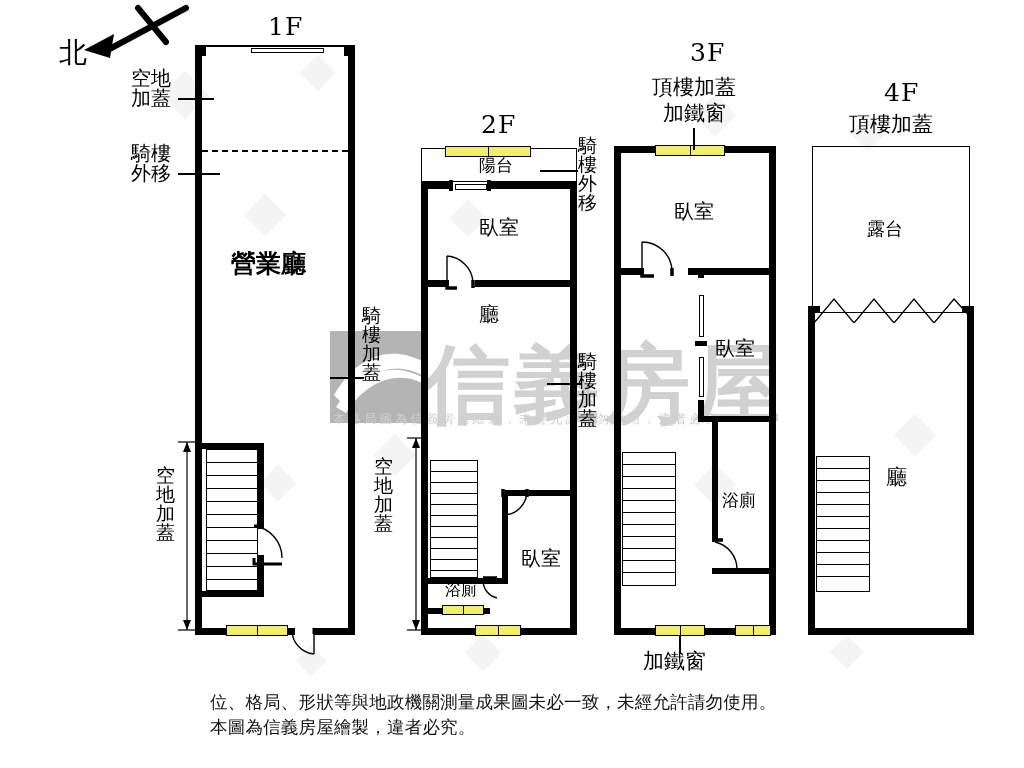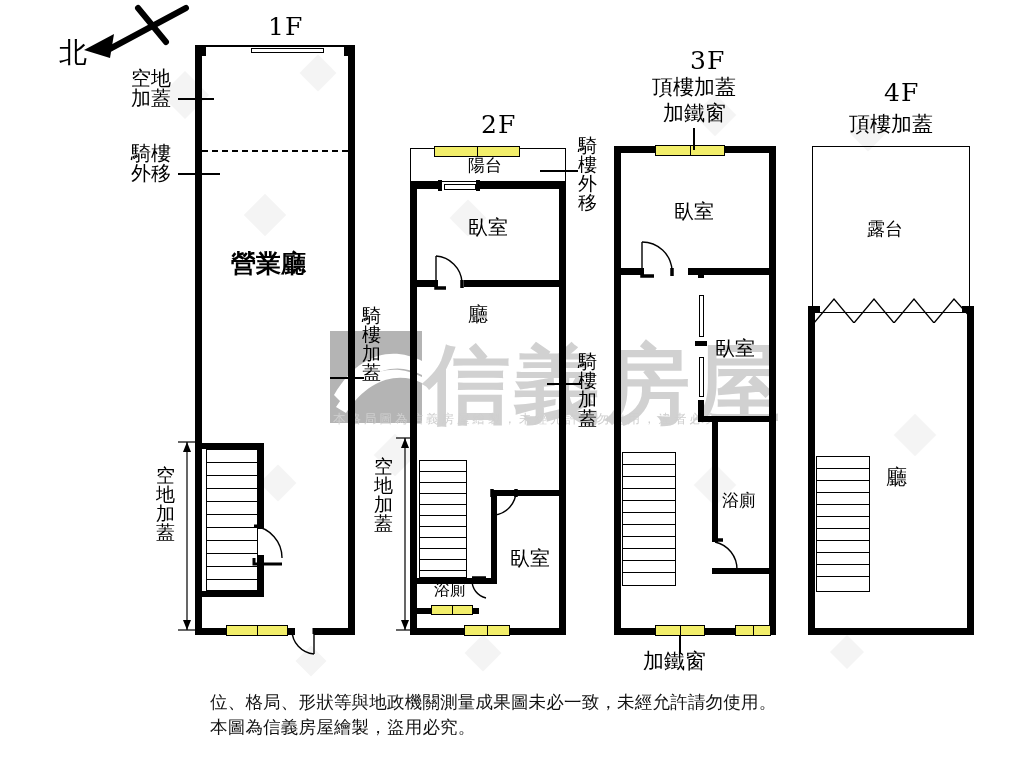--- a/index.html
+++ b/index.html
@@ -207,21 +207,21 @@
 
   <div class="vlbl" style="left:374px;top:457px;font-size:19px;z-index:6;">
     <span>空</span>
     <span>地</span>
     <span>加</span>
     <span>蓋</span>
   </div>
 
   <div class="floortag" style="left:481px;top:110px;z-index:6;">2F</div>
 
-  <div style="position:absolute;left:4px;top:0;width:620px;height:660px;z-index:3;">
+  <div style="position:absolute;left:15px;top:0;width:620px;height:660px;z-index:3;">
 
     <div class="outline" style="left:406px;top:148px;width:156px;height:34px;"></div>
 
     <div class="win" style="left:430px;top:146px;width:86px;height:11px;">
       <div class="mull" style="left:42px;"></div>
     </div>
 
     <div class="lbl" style="left:464px;top:158px;font-size:17px;">陽台</div>
 
     <div class="wall" style="left:406px;top:182px;width:7px;height:453px;"></div>
@@ -307,21 +307,21 @@
   <div class="lead" style="left:540px;top:170px;width:38px;height:2px;z-index:6;"></div>
 
   <div class="vlbl" style="left:578px;top:352px;font-size:19px;z-index:6;">
     <span>騎</span>
     <span>樓</span>
     <span>加</span>
     <span>蓋</span>
   </div>
   <div class="lead" style="left:547px;top:383px;width:34px;height:2px;z-index:6;"></div>
 
-  <div class="floortag" style="left:690px;top:46px;z-index:6;">3F</div>
+  <div class="floortag" style="left:690px;top:38px;z-index:6;">3F</div>
   <div class="lbl" style="left:652px;top:78px;font-size:21px;z-index:6;">頂樓加蓋</div>
   <div class="lbl" style="left:663px;top:104px;font-size:21px;z-index:6;">加鐵窗</div>
   <div class="lead" style="left:693px;top:128px;width:2px;height:22px;z-index:6;"></div>
 
   <div style="position:absolute;left:0;top:0;width:800px;height:660px;z-index:3;">
 
     <div class="wall" style="left:614px;top:146px;width:7px;height:489px;"></div>
     <div class="wall" style="left:769px;top:146px;width:7px;height:489px;"></div>
     <div class="wall" style="left:614px;top:146px;width:44px;height:7px;"></div>
     <div class="wall" style="left:723px;top:146px;width:53px;height:7px;"></div>
@@ -420,16 +420,16 @@
         <i style="top:135px;"></i>
       <div style="position:absolute;left:0;top:0;bottom:0;width:1.1px;background:#000;"></div>
       <div style="position:absolute;right:0;top:0;bottom:0;width:1.1px;background:#000;"></div>
     </div>
 
     <div class="lbl" style="left:886px;top:468px;font-size:21px;">廳</div>
   </div>
 
   <div id="disclaimer">
     <div>位、格局、形狀等與地政機關測量成果圖未必一致，未經允許請勿使用。</div>
-    <div>本圖為信義房屋繪製，盜用必究。</div>
+    <div>本圖為信義房屋繪製，違者必究。</div>
   </div>
 
 </div>
 
 </body></html>

